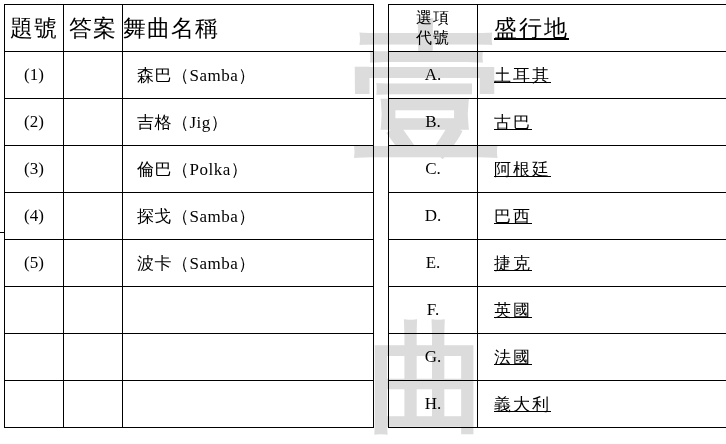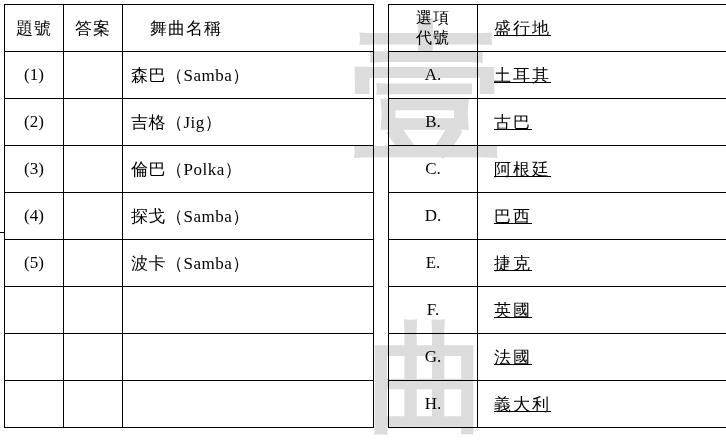--- a/index.html
+++ b/index.html
@@ -63,46 +63,46 @@
   td, th {
     border: 1px solid #000000;
     padding: 0;
     font-weight: normal;
     background: transparent;
   }
   .hdr {
     height: 46px;
     text-align: center;
     vertical-align: middle;
-    font-size: 17px;
+    font-size: 23px;
     letter-spacing: 1px;
   }
   .hdr.left-name {
     text-align: left;
-    padding-left: 27px;
+    padding-left: 0;
   }
   .hdr.two-line {
     line-height: 1.25;
     font-size: 16px;
   }
   .row-cell {
     height: 46px;
     vertical-align: middle;
     font-size: 17px;
   }
   .c-num {
     width: 58px;
     text-align: center;
   }
   .c-ans {
     width: 58px;
   }
   .c-name {
     text-align: left;
-    padding-left: 8px;
+    padding-left: 14px;
     letter-spacing: 0.5px;
   }
   .c-code {
     width: 88px;
     text-align: center;
     font-family: "Liberation Serif", "DejaVu Serif", serif;
   }
   .c-place {
     text-align: left;
     padding-left: 16px;

